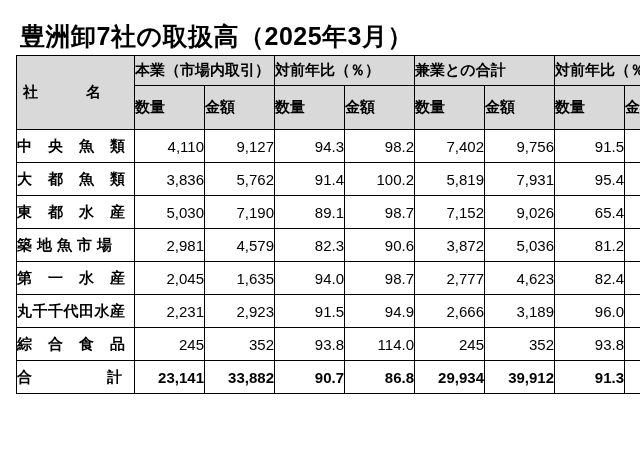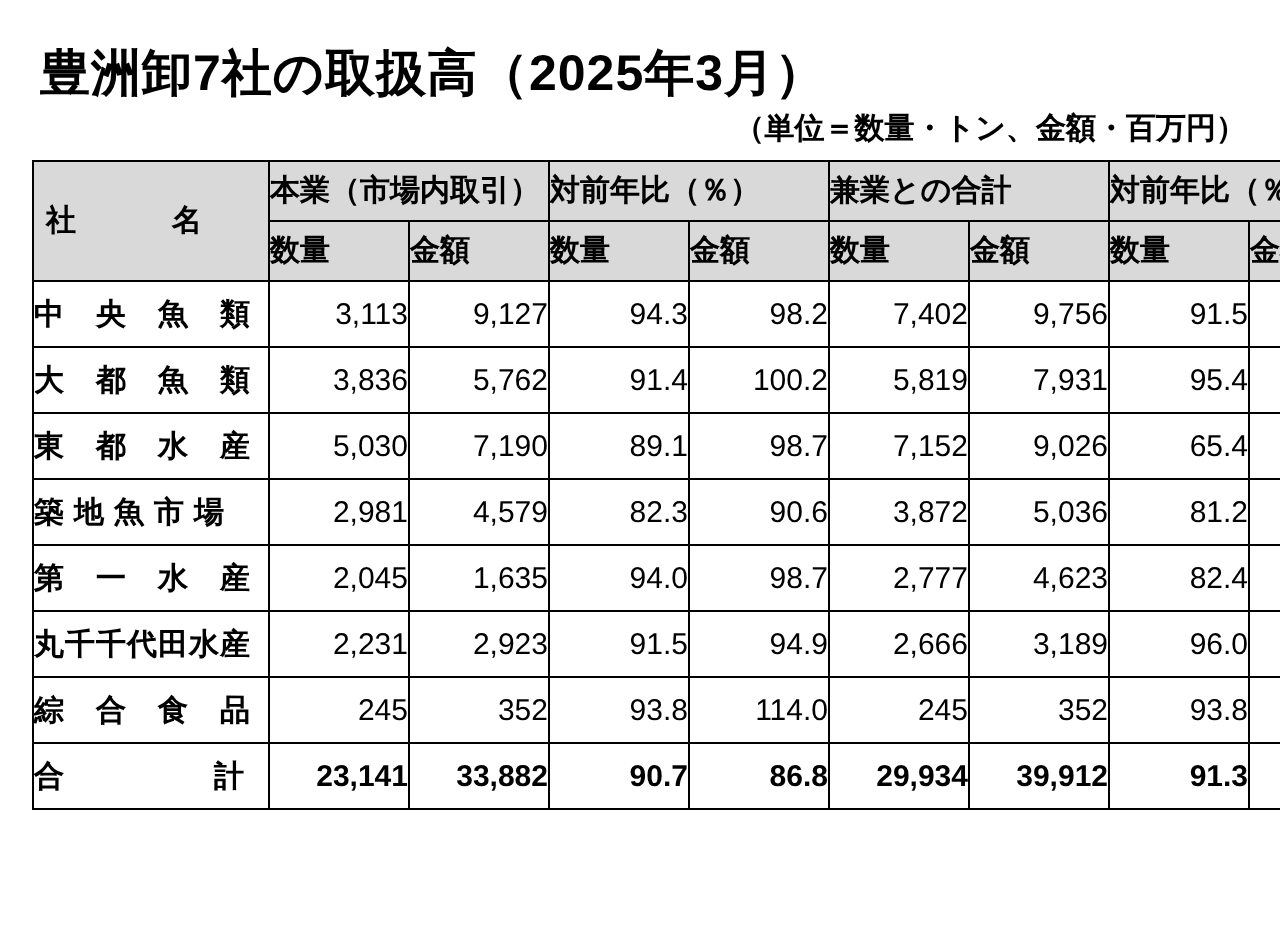--- a/index.html
+++ b/index.html
@@ -12,21 +12,21 @@
     background: #ffffff;
     font-family: "Liberation Sans", sans-serif;
     color: #000000;
     overflow: hidden;
   }
   .page {
     position: relative;
     width: 640px;
     height: 468px;
     box-sizing: border-box;
-    padding: 14px 11px 10px 16px;
+    padding: 14px 0 10px 16px;
   }
   .title {
     font-size: 25px;
     font-weight: bold;
     letter-spacing: 0.5px;
     margin: 6px 0 2px 4px;
     white-space: nowrap;
   }
   .unit-line {
     text-align: right;
@@ -51,21 +51,21 @@
   thead th {
     background: #d9d9d9;
     font-weight: bold;
     text-align: left;
     vertical-align: middle;
   }
   thead th.grp {
     height: 30px;
   }
   thead th.sub {
-    height: 30px;
+    height: 44px;
   }
   thead th.name-cell {
     height: 60px;
     letter-spacing: 6px;
     padding-left: 6px;
     margin-left: 48px;
   }
   tbody td {
     background: #ffffff;
     vertical-align: middle;
@@ -101,21 +101,20 @@
   .col-name { width: 118px; }
   .col-num { width: 70px; }
 </style>
 </head>
 <body>
 
 <div class="page">
 
   <div class="title">豊洲卸7社の取扱高（2025年3月）</div>
 
-  <div class="unit-line">（単位＝数量・トン、金額・百万円）</div>
 
   <table class="data">
     <colgroup>
       <col class="col-name">
       <col class="col-num">
         <col class="col-num">
       <col class="col-num">
         <col class="col-num">
       <col class="col-num">
         <col class="col-num">
@@ -137,21 +136,21 @@
         <th class="sub">金額</th>
         <th class="sub">数量</th>
         <th class="sub">金額</th>
         <th class="sub">数量</th>
         <th class="sub">金額</th>
       </tr>
     </thead>
     <tbody>
       <tr>
         <td class="rowname">中　央　魚　類</td>
-        <td class="num">3,113</td>
+        <td class="num">4,110</td>
         <td class="num">9,127</td>
         <td class="num">94.3</td>
         <td class="num">98.2</td>
         <td class="num">7,402</td>
         <td class="num">9,756</td>
         <td class="num">91.5</td>
         <td class="num">95.6</td>
       </tr>
       <tr>
         <td class="rowname">大　都　魚　類</td>

